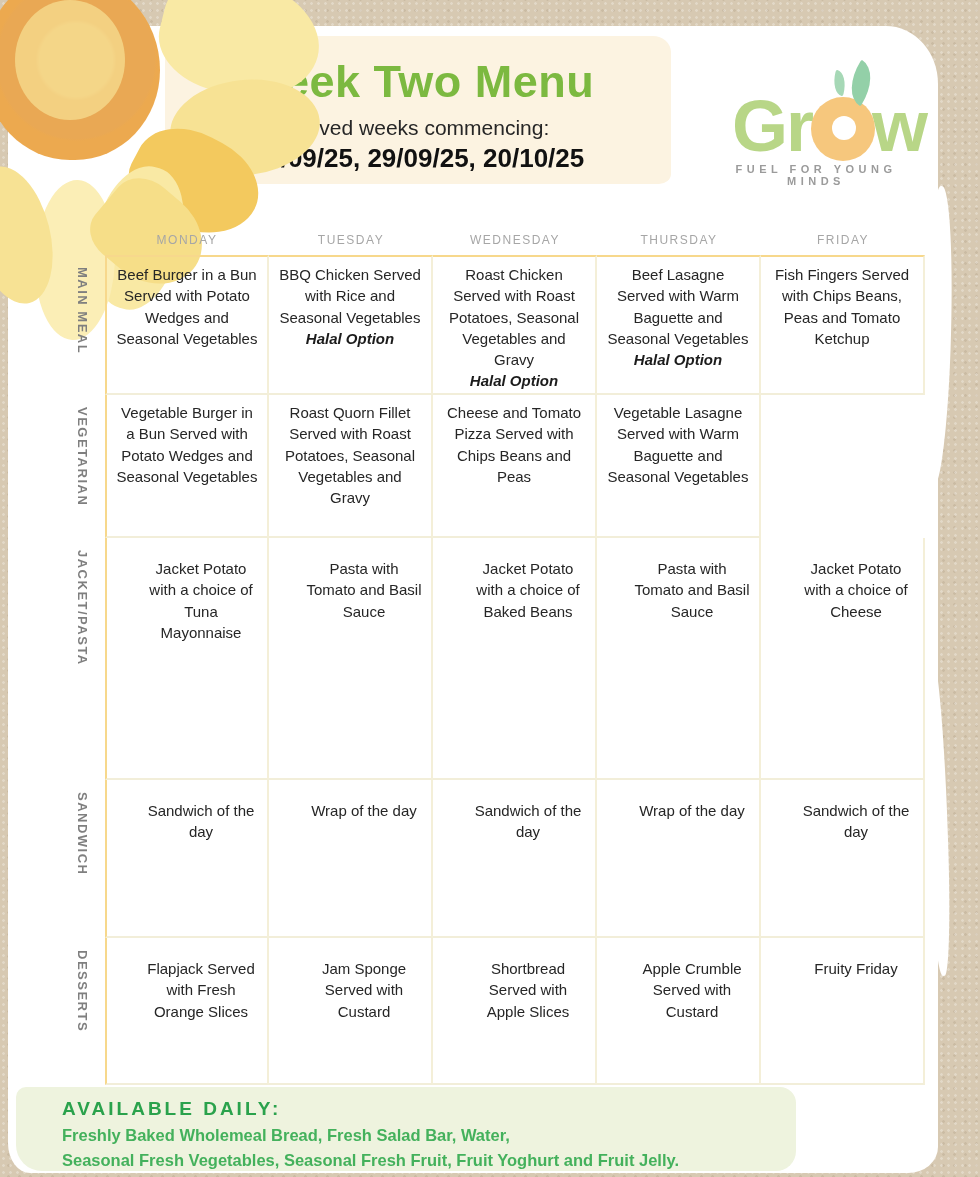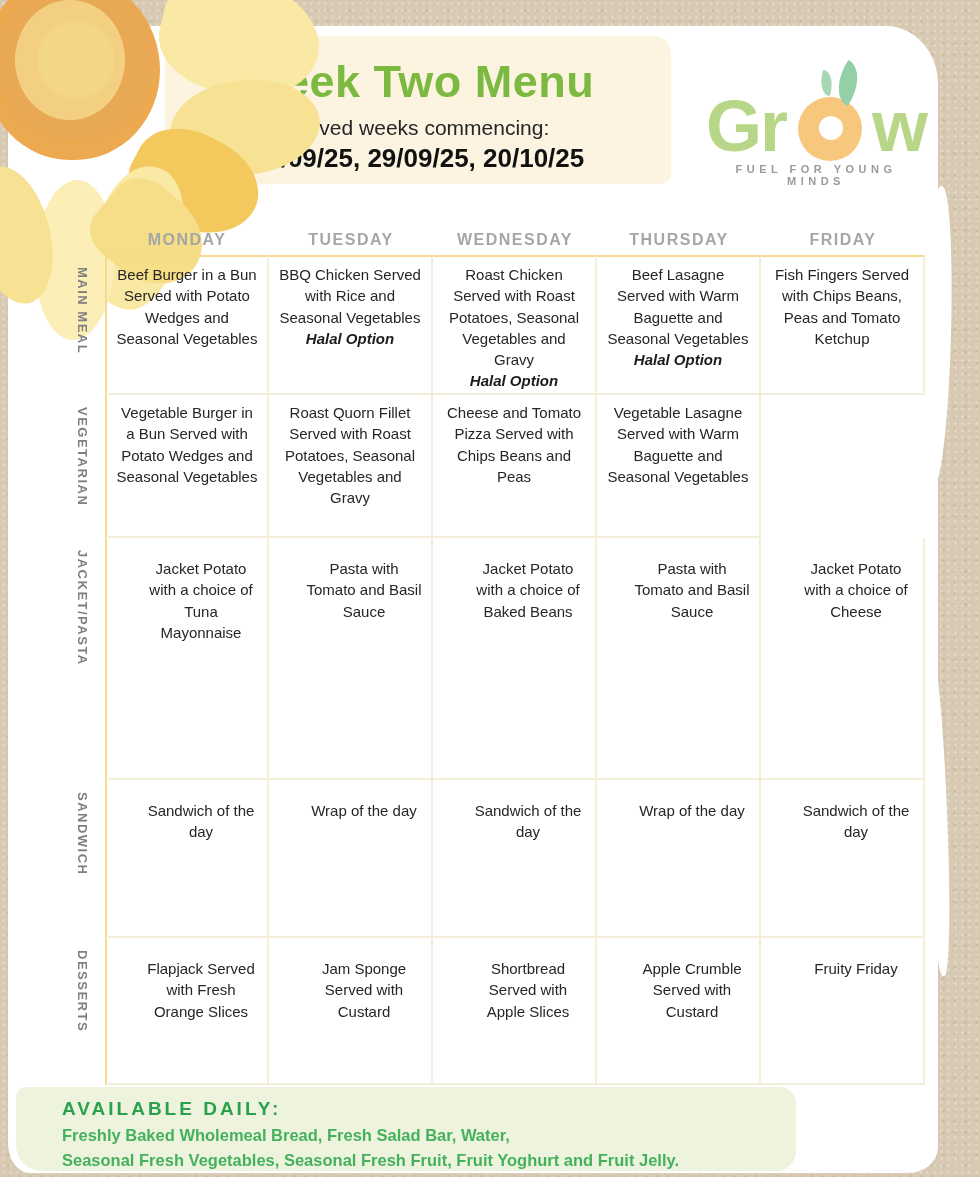--- a/index.html
+++ b/index.html
@@ -37,21 +37,21 @@
     background:#fcf3e1;
     border-radius:8px 18px 12px 8px / 12px 16px 10px 14px;
     text-align:center; padding-top:20px;
   }
   .page-title { font-size:45px; font-weight:bold; color:#7cb940; letter-spacing:.5px; }
   .page-subtitle { font-size:21px; color:#262626; margin-top:8px; }
   .page-dates { font-size:26px; font-weight:bold; color:#111111; margin-top:3px; }
 
   
   .logo { position:absolute; left:706px; top:90px; width:220px; text-align:center; }
-  .logo-row { display:flex; align-items:center; justify-content:space-between; line-height:1; }
+  .logo-row { display:flex; align-items:center; justify-content:flex-end; line-height:1; }
   .logo-text { font-size:72px; font-weight:bold; color:#b8d687; letter-spacing:-2px; }
   .logo-o {
     position:relative; width:64px; height:64px; margin:6px -3px 0 -1px;
     background:#f6c77d; border-radius:50%;
   }
   .logo-o::after {
     content:""; position:absolute; left:21px; top:19px; width:24px; height:24px;
     background:#ffffff; border-radius:50%;
   }
   .leaf { position:absolute; background:#93d0a8; }
@@ -86,21 +86,21 @@
     background:radial-gradient(circle at 52% 46%,
       #f2cd80 0 27%, #e9a854 30% 58%, #eca94f 60% 78%, #e79c45 100%);
   }
   .sf-ring { position:absolute; left:70px; top:60px; width:110px; height:120px;
     border-radius:50%; background:#f5d78a; opacity:.85; }
 
   
   .menu-table { position:absolute; left:60px; top:228px; width:865px; }
   .day-header-row { display:grid; grid-template-columns:45px repeat(5,164px); height:27px; }
   .day-header {
-    font-size:16px; font-weight:bold; color:#a6a6a6; letter-spacing:1.5px;
+    font-size:12px; font-weight:normal; color:#a6a6a6; letter-spacing:1.5px;
     text-align:center; line-height:24px;
   }
   .menu-row { display:grid; grid-template-columns:45px repeat(5,164px); }
   .row-label {
     writing-mode:vertical-rl; text-orientation:mixed;
     font-size:13px; font-weight:bold; color:#7f7f7f; letter-spacing:1.5px;
     padding-top:12px; margin:0 auto;
   }
   .cell {
     border-right:2px solid #f4efd8;

